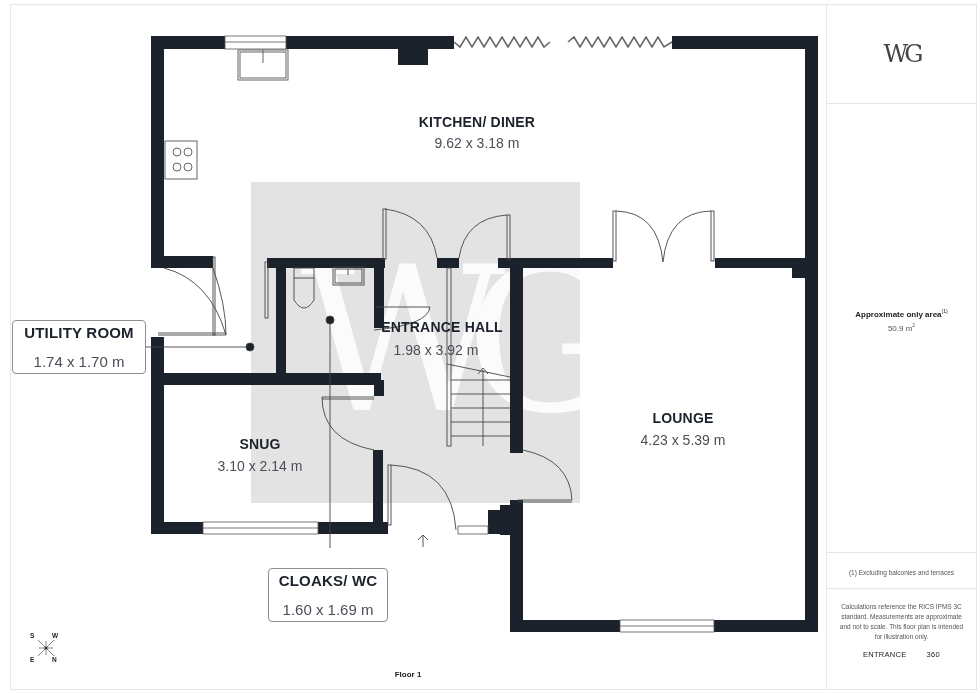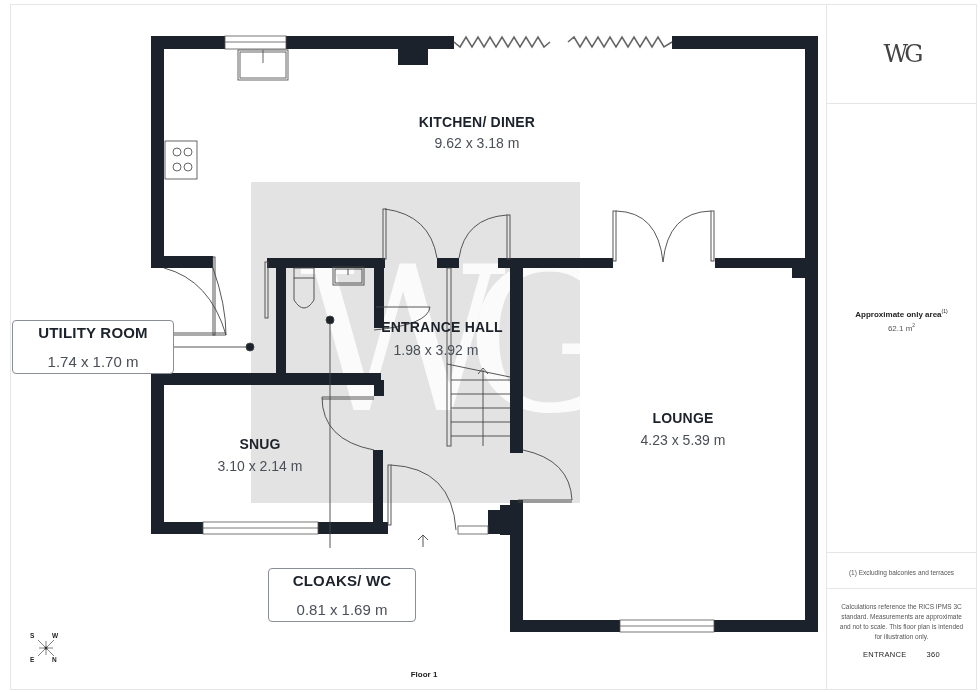--- a/index.html
+++ b/index.html
@@ -12,26 +12,26 @@
   .area-title sup { font-size: 5px; font-weight: normal; }
   .area-val { font-size: 8px; color: #555; margin-top: 3px; }
   .area-val sup { font-size: 5px; }
   .footnote { font-size: 6.5px; color: #555; }
   .disclaimer { font-size: 6.5px; color: #555; line-height: 10px; padding: 0 12px; }
   .brand { font-size: 7.5px; color: #222; margin-top: 8px; letter-spacing: 0.3px; }
   .brand b { font-weight: normal; margin-left: 20px; }
   svg.plan { position: absolute; left: 0; top: 0; }
   .lbl-title { font-family: "Liberation Sans", sans-serif; font-weight: bold; font-size: 14px; fill: #1c222b; letter-spacing: 0.2px; }
   .lbl-dim { font-family: "Liberation Sans", sans-serif; font-size: 14px; fill: #4a4f57; }
-  .callout { position: absolute; border: 1px solid #8a8f96; border-radius: 4px; background: #fff; text-align: center; padding: 3px 20px; }
+  .callout { position: absolute; border: 1px solid #8a8f96; border-radius: 4px; background: #fff; text-align: center; padding: 3px 6px; }
   .callout .t { font-weight: bold; font-size: 15px; color: #1c222b; letter-spacing: 0.2px; }
   .callout .d { font-size: 15px; color: #4a4f57; margin-top: 12px; }
   .compass { position: absolute; left: 30px; top: 632px; width: 32px; height: 32px; }
   .compass span { position: absolute; font-size: 6.5px; font-weight: bold; color: #222; }
-  .floor-label { position: absolute; left: 384px; top: 670px; width: 80px; text-align: center; font-size: 8px; font-weight: bold; color: #222; }
+  .floor-label { position: absolute; left: 368px; top: 670px; width: 80px; text-align: center; font-size: 8px; font-weight: bold; color: #222; }
 </style>
 </head>
 <body>
 
 <div class="frame"></div>
 
 <svg class="plan" width="826" height="693" viewBox="0 0 826 693">
 
   <rect x="251" y="182" width="329" height="321" fill="#e3e3e3"></rect>
 
@@ -177,21 +177,21 @@
   </g>
 </svg>
 
 <div class="callout" style="left:12px; top:320px; width:120px;">
   <div class="t">UTILITY ROOM</div>
   <div class="d">1.74 x 1.70 m</div>
 </div>
 
 <div class="callout" style="left:268px; top:568px; width:106px;">
   <div class="t">CLOAKS/ WC</div>
-  <div class="d">0.81 x 1.69 m</div>
+  <div class="d">1.60 x 1.69 m</div>
 </div>
 
 <div class="compass">
   <svg width="32" height="32" style="position:absolute;left:0;top:0">
     <g stroke="#666" stroke-width="0.8">
       <line x1="8" y1="8" x2="24" y2="24"></line>
         <line x1="24" y1="8" x2="8" y2="24"></line>
       <line x1="16" y1="9" x2="16" y2="23"></line>
         <line x1="9" y1="16" x2="23" y2="16"></line>
     </g>
@@ -205,21 +205,21 @@
 
 <div class="floor-label">Floor 1</div>
 
 <div class="sidebar">
   <div class="sb-sec" style="top:0; height:98px; line-height:98px;">
     <span class="logo">WG</span>
   </div>
   <div class="sb-sec" style="top:98px; height:449px;">
     <div style="margin-top:205px;">
       <div class="area-title"><span>Approximate only area</span><sup>(1)</sup></div>
-      <div class="area-val"><span>62.1 m</span><sup>2</sup></div>
+      <div class="area-val"><span>50.9 m</span><sup>2</sup></div>
     </div>
   </div>
   <div class="sb-sec" style="top:547px; height:36px; line-height:36px;">
     <span class="footnote">(1) Excluding balconies and terraces</span>
   </div>
   <div class="sb-sec" style="top:583px; height:100px; border-bottom:none;">
     <div class="disclaimer" style="margin-top:14px;">Calculations reference the RICS IPMS 3C standard. Measurements are approximate and not to scale. This floor plan is intended for illustration only.</div>
     <div class="brand"><span>ENTRANCE</span><b>360</b></div>
   </div>
 </div>

